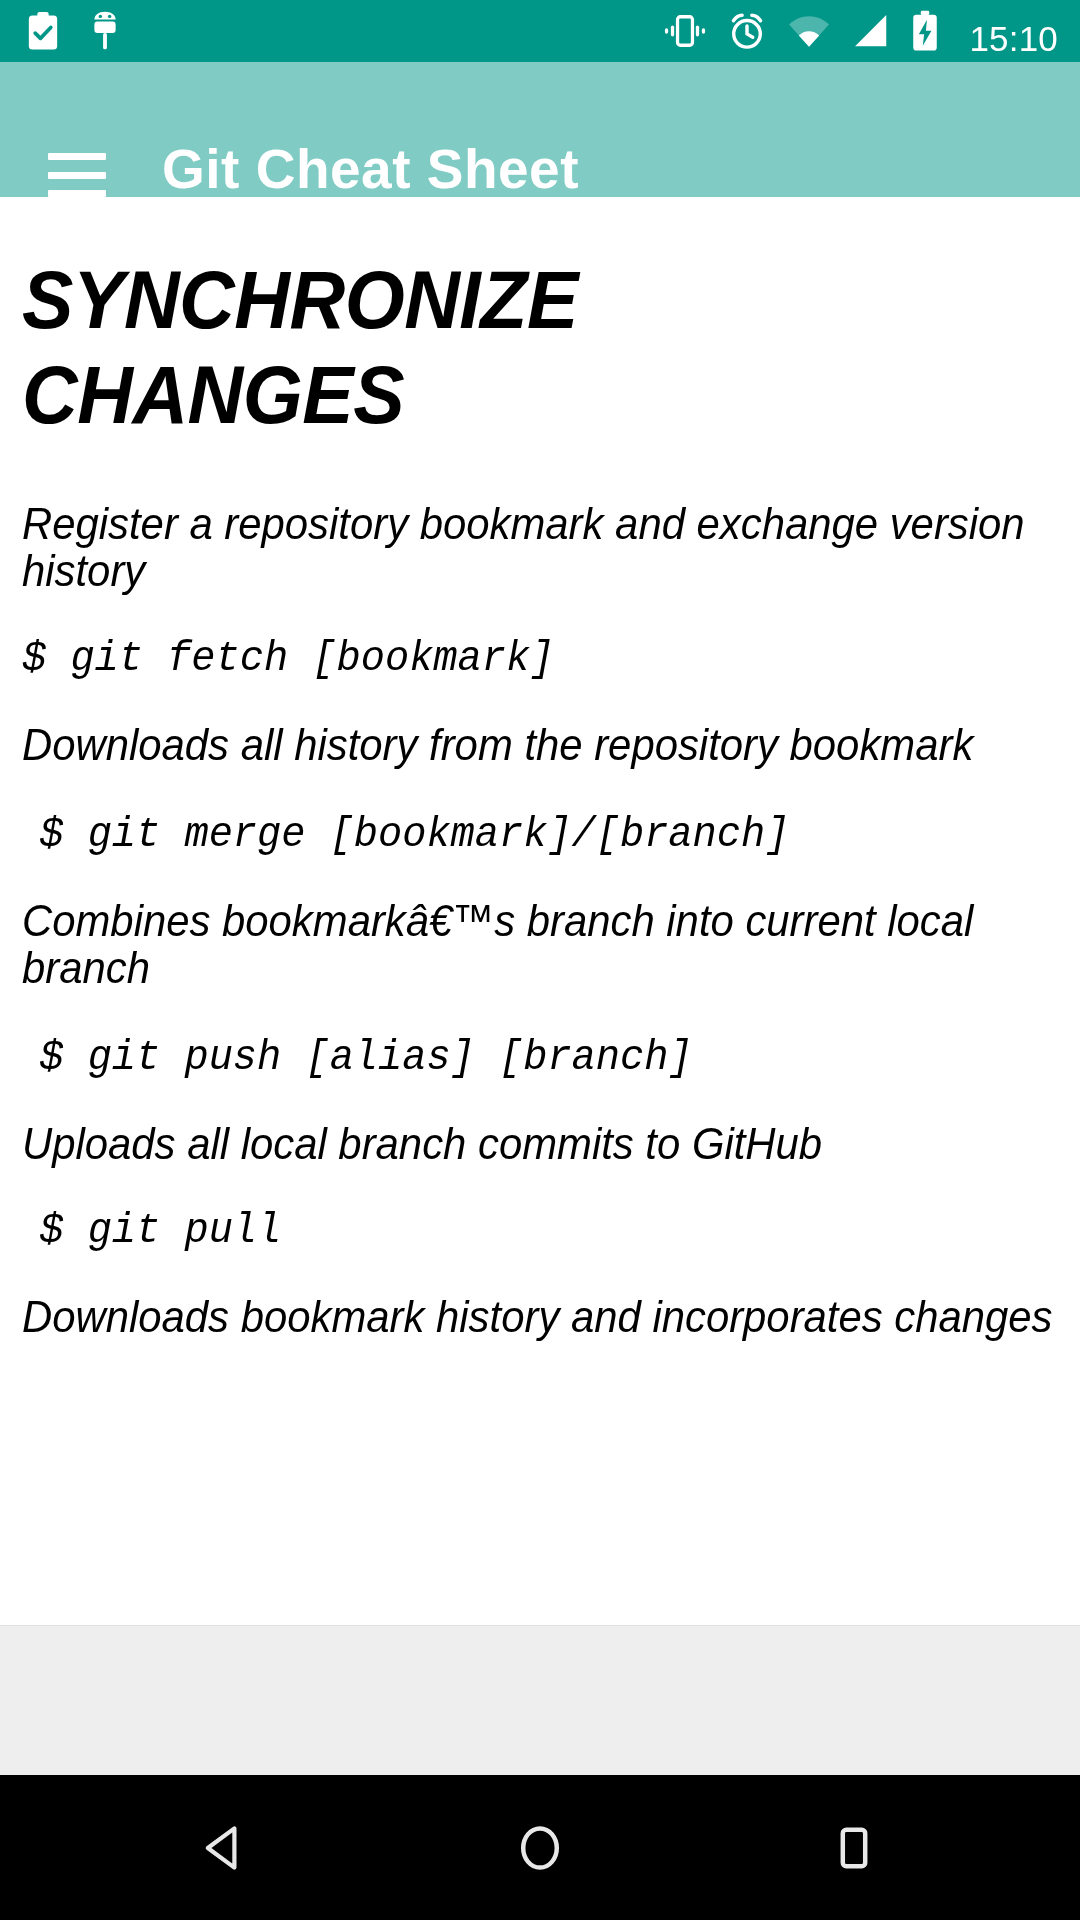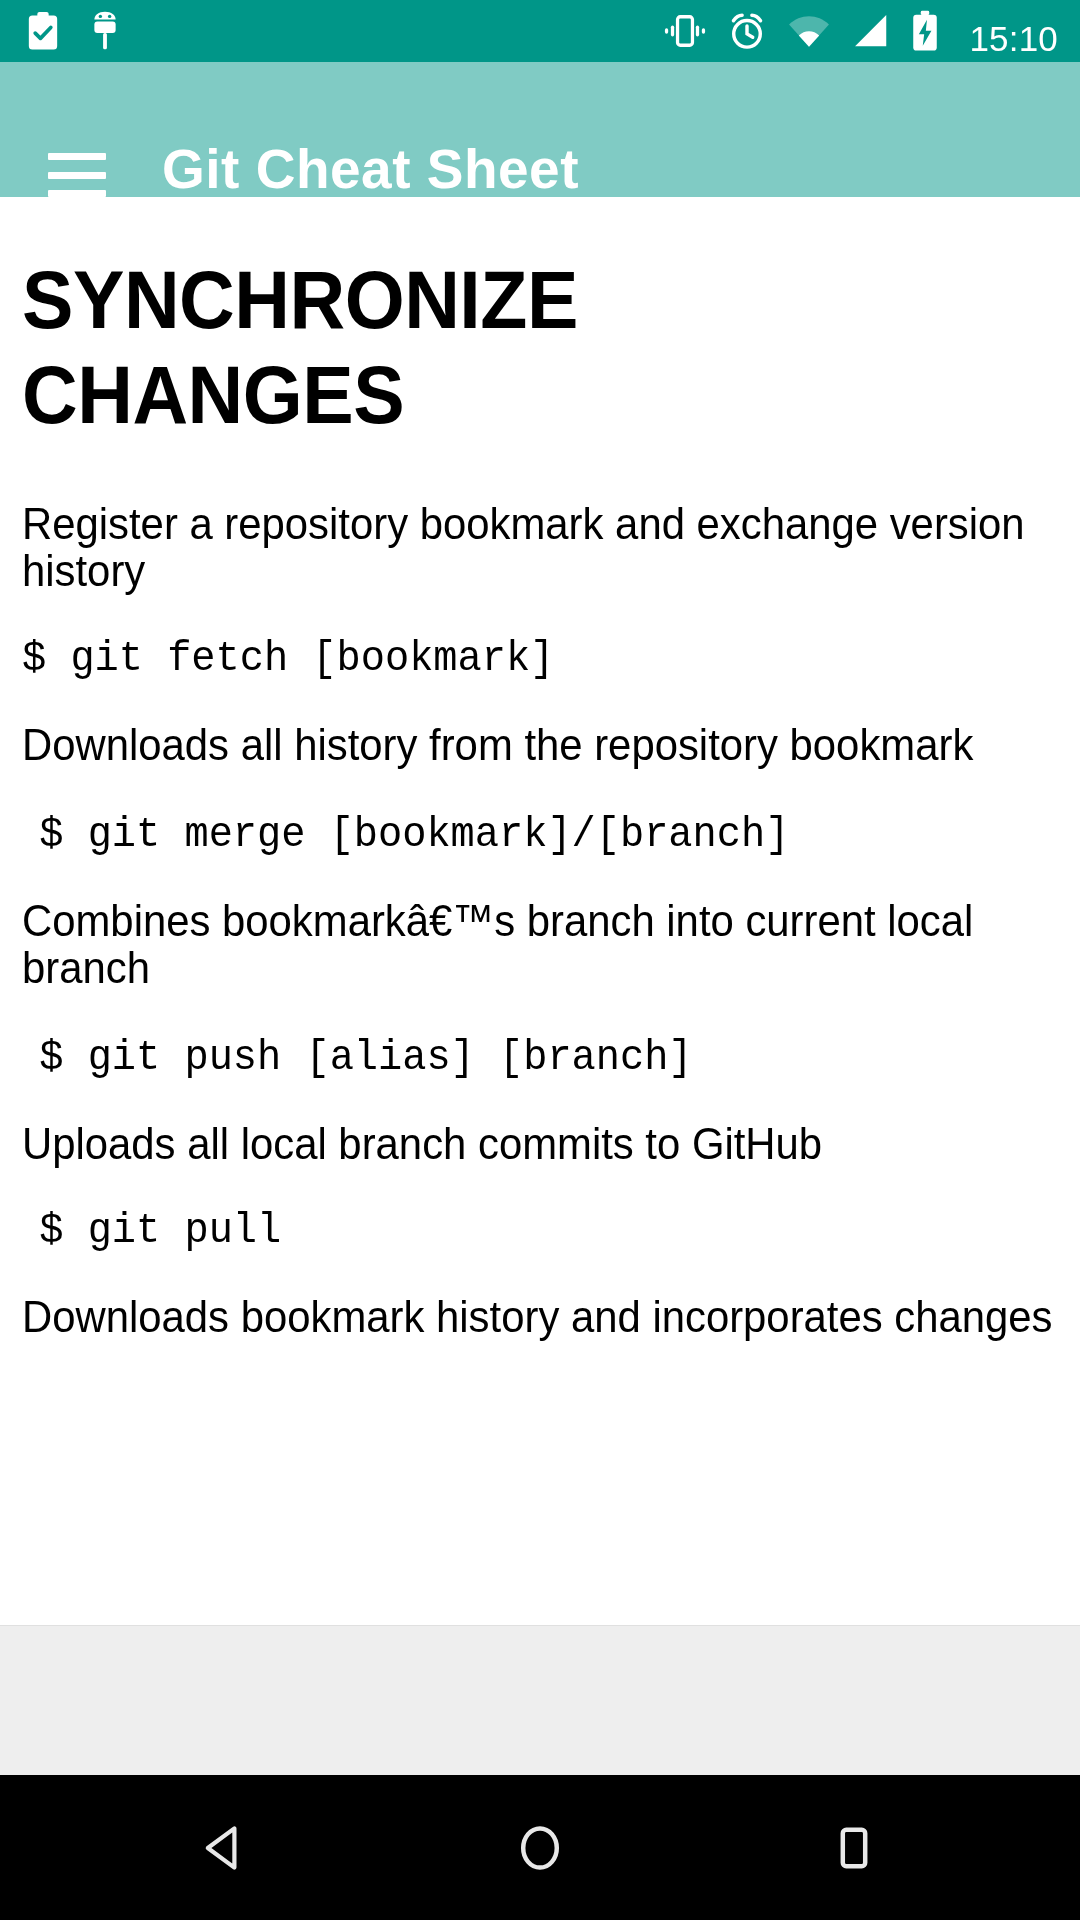--- a/index.html
+++ b/index.html
@@ -61,20 +61,21 @@
     white-space:nowrap;
   }
 
   
   .content {
     flex:1 1 auto;
     background:#ffffff;
     padding:0 22px;
     overflow:hidden;
     position:relative;
+    font-style:italic;
   }
 
   .page-heading {
     margin-top:55px;
     font-family:"Liberation Sans Narrow","Liberation Sans", sans-serif;
     font-weight:700;
     font-size:82px;
     line-height:1.16;
     letter-spacing:-0.5px;
     color:#000000;

